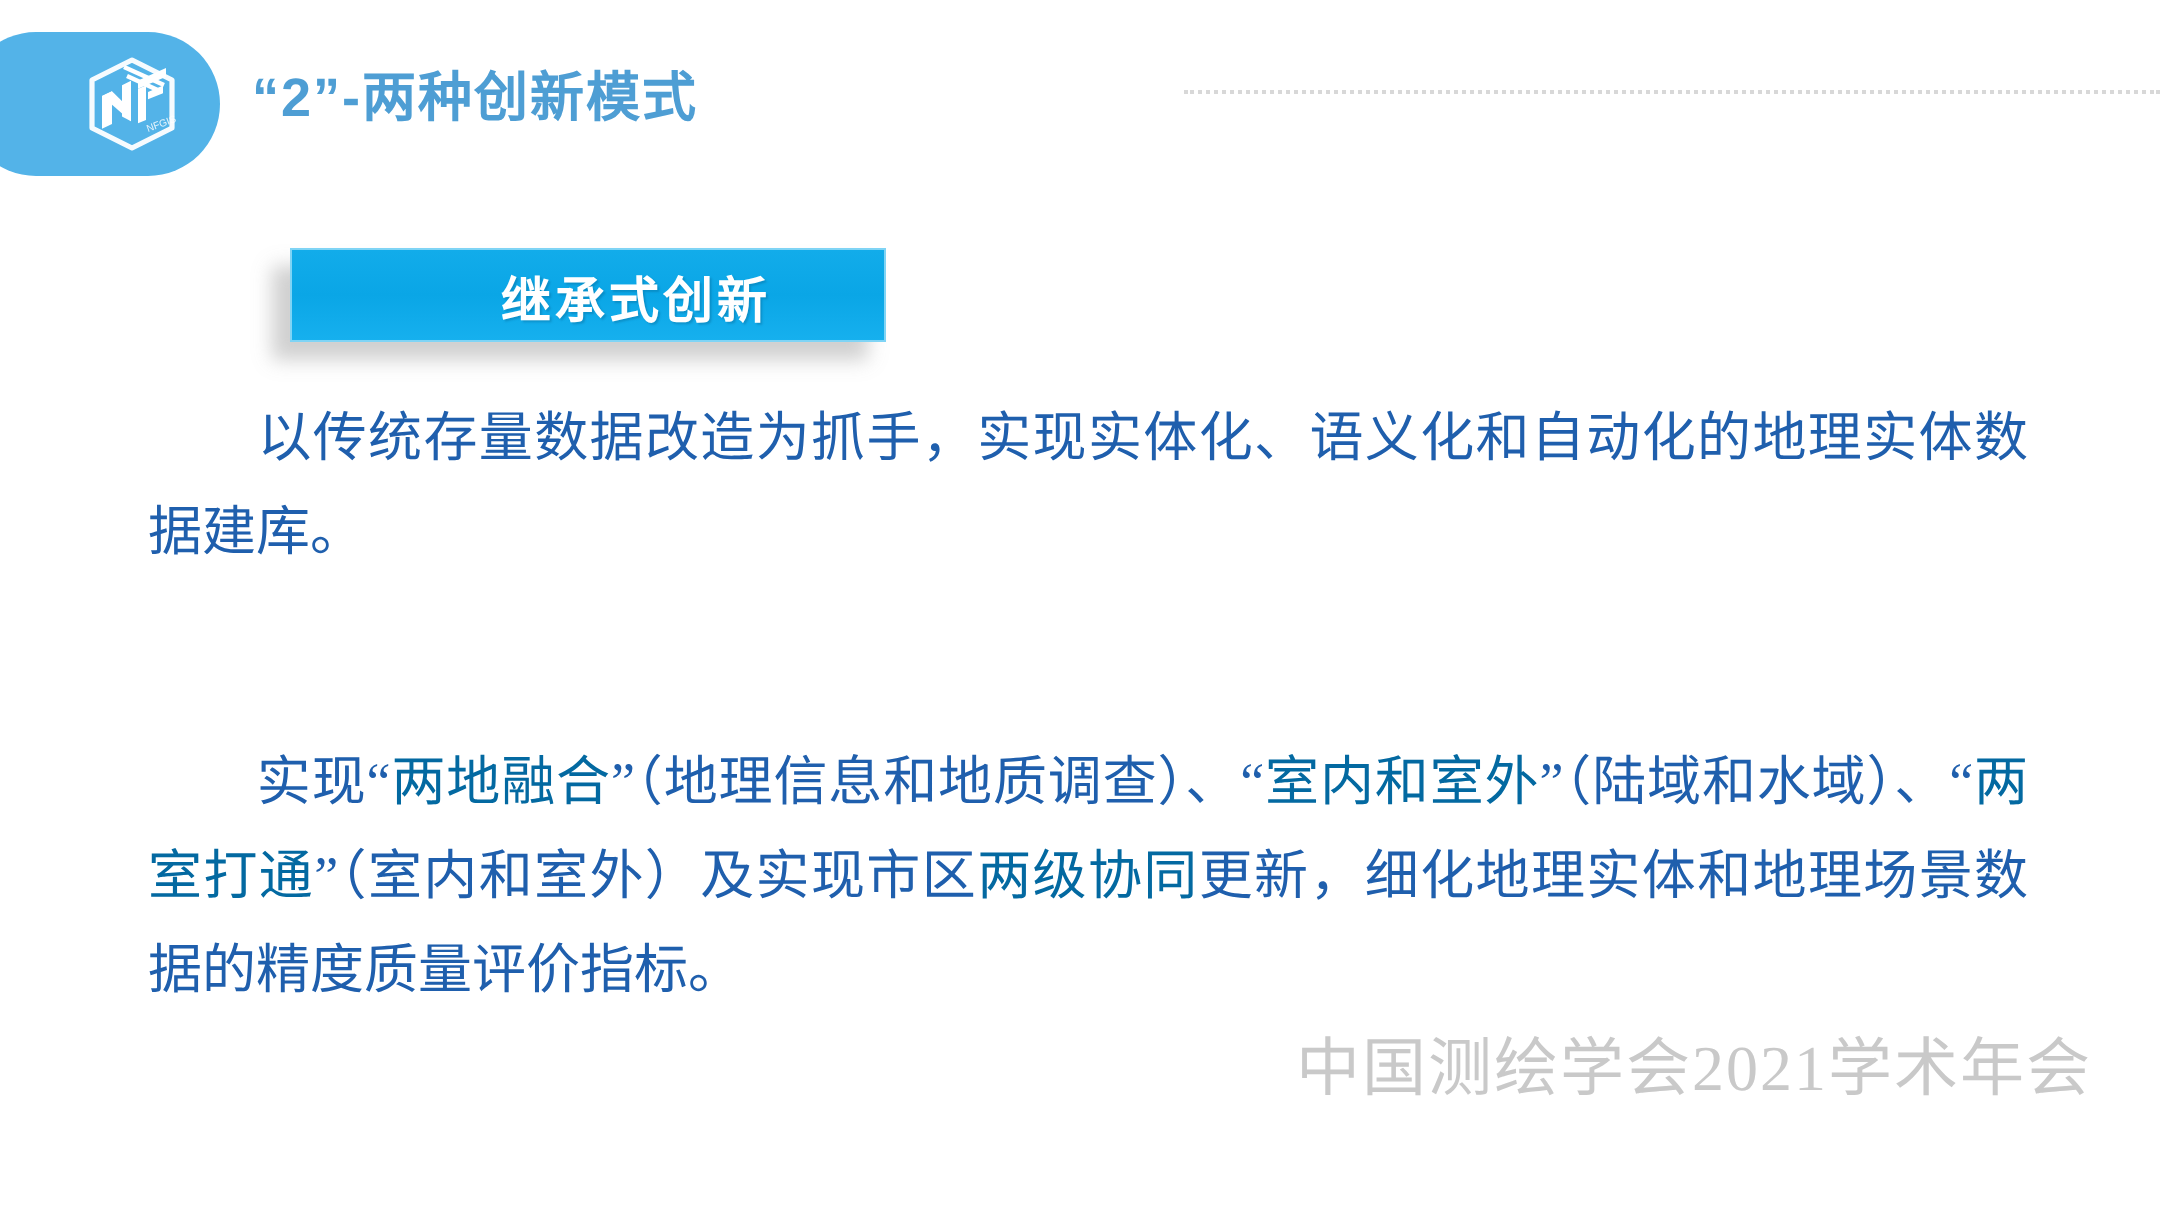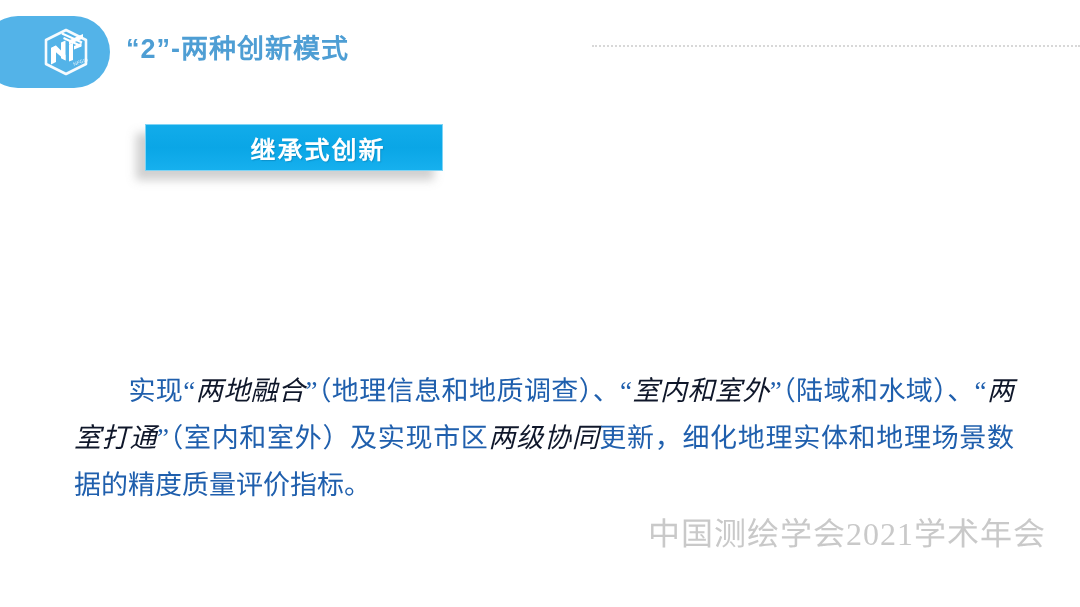--- a/index.html
+++ b/index.html
@@ -105,21 +105,21 @@
     font-size: 27px;
     line-height: 47px;
     text-align: justify;
     text-justify: inter-ideograph;
   }
   .para-1 { top: 196px; }
   .para-2 { top: 368px; }
 
   .indent { display: inline-block; width: 54px; }
 
-  .hl { color: #0f172a; font-style: italic; }
+  .hl { color: #0369a1; }
 
   
   .footer {
     position: absolute;
     right: 34px;
     top: 508px;
     font-family: "Liberation Serif", "DejaVu Serif", serif;
     font-size: 32px;
     color: #c9c9c9;
     letter-spacing: 1px;
@@ -158,20 +158,23 @@
 
     <div class="page-title">“2”-两种创新模式</div>
 
     <div class="header-rule"></div>
   </div>
 
   <div class="banner banner-1">
     <span class="banner-label">继承式创新</span>
   </div>
 
+  <div class="para para-1">
+    <span class="indent"></span><span>以传统存量数据改造为抓手，实现实体化、语义化和自动化的地理实体数据建库。</span>
+  </div>
 
 
   <div class="para para-2">
     <span class="indent"></span><span>实现“</span><span class="hl">两地融合</span><span>”（地理信息和地质调查）、“</span><span class="hl">室内和室外</span><span>”（陆域和水域）、“</span><span class="hl">两室打通</span><span>”（室内和室外）及实现市区</span><span class="hl">两级协同</span><span>更新，细化地理实体和地理场景数据的精度质量评价指标。</span>
   </div>
 
   <div class="footer">中国测绘学会2021学术年会</div>
 
 </div>
 

